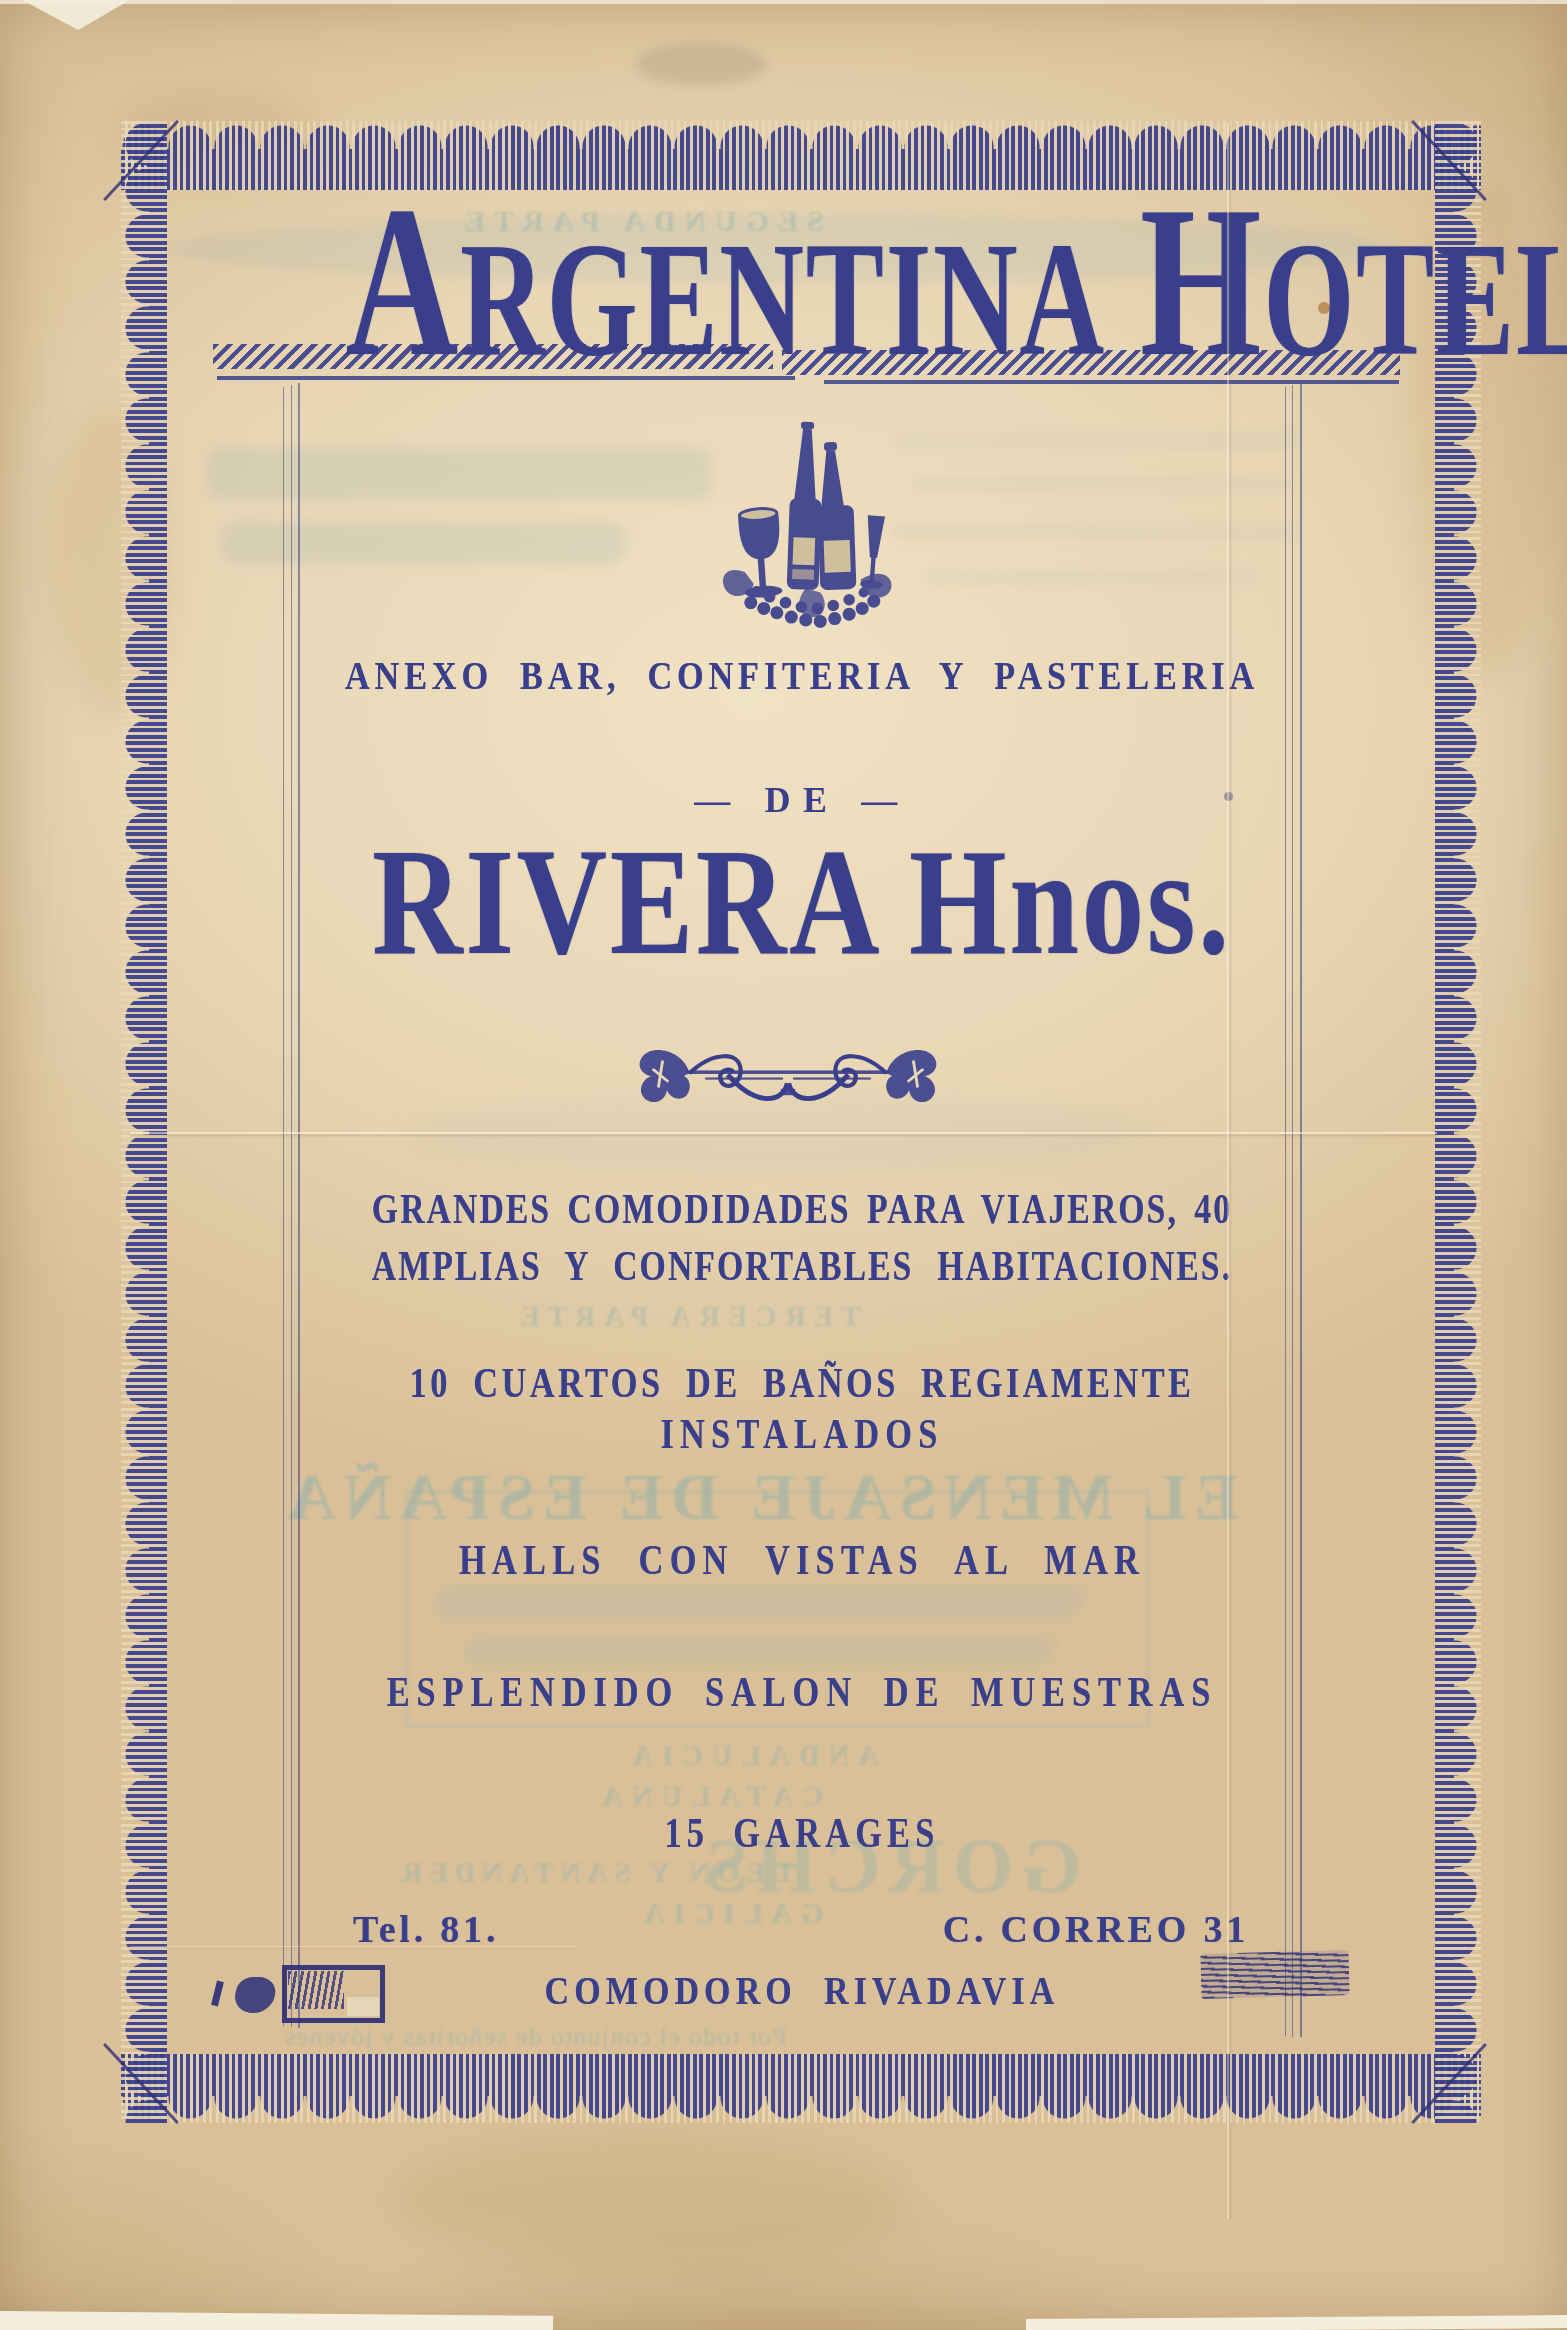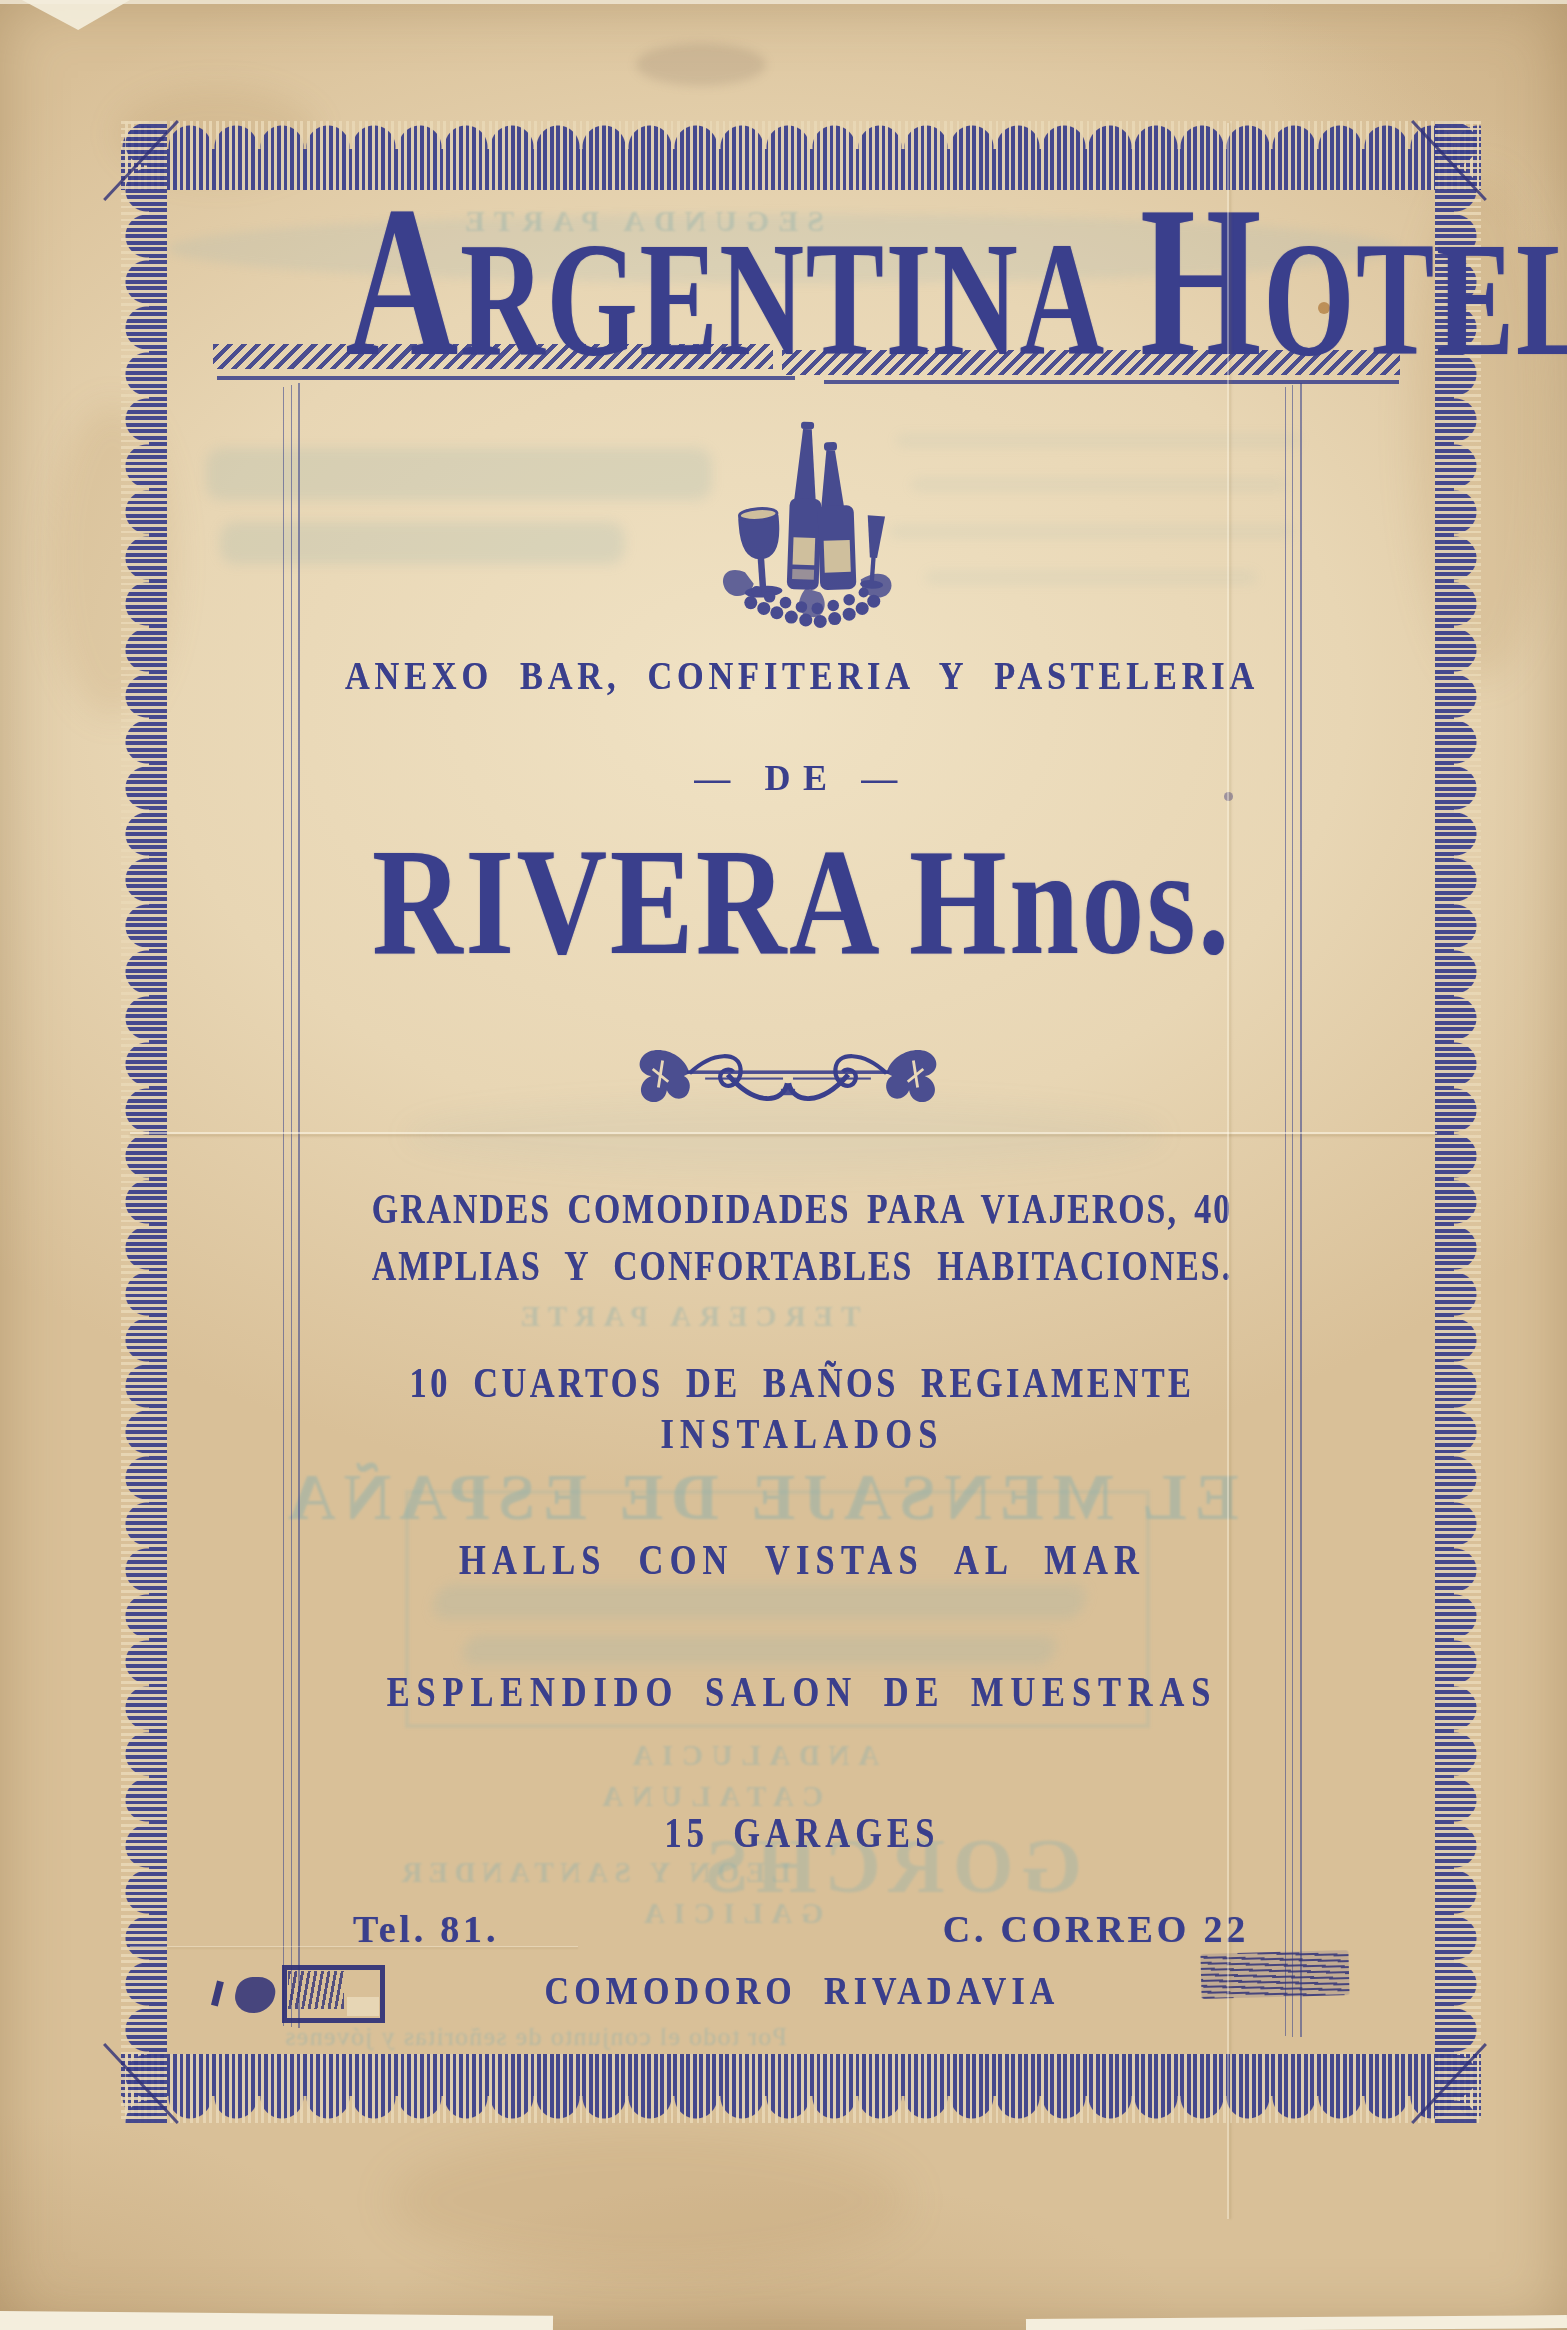--- a/index.html
+++ b/index.html
@@ -123,21 +123,21 @@
   .title .small{font-size:163px;}
   .hatch{position:absolute;height:24.6px;
     background:repeating-linear-gradient(135deg, var(--ink) 0 4.3px, rgba(0,0,0,0) 4.3px 10px);
     opacity:.9;}
   .hatch-l{left:213px;top:344px;width:560px;}
   .hatch-r{left:782px;top:350px;width:618px;}
   .hrule{position:absolute;height:3.6px;background:var(--ink);opacity:.85;}
   .hrule-l{left:217px;top:376px;width:578px;}
   .hrule-r{left:824px;top:380px;width:575px;}
   .subtitle{top:653px;font-size:39px;letter-spacing:.14em;word-spacing:.4em;}
-  .de-label{top:757px;font-size:36px;font-weight:700;letter-spacing:.35em;}
+  .de-label{top:779px;font-size:36px;font-weight:700;letter-spacing:.35em;}
   .owner{top:825px;font-size:153px;line-height:1;letter-spacing:.02em;
     transform:scaleX(.82);transform-origin:center;
     text-shadow:0 0 1.4px rgba(58,63,140,.5);}
   .rooms{left:267px;width:1070px;text-align:justify;text-align-last:justify;
     font-size:42px;line-height:58px;letter-spacing:.06em;
     transform:scaleX(.804);transform-origin:center;}
   .rooms-l1{top:1180px;}
   .rooms-l2{top:1237px;}
   .baths1{top:1358px;font-size:43px;letter-spacing:.1em;word-spacing:.3em;}
   .baths2{top:1409px;font-size:43px;letter-spacing:.18em;}
@@ -331,21 +331,21 @@
   <div class="c rooms rooms-l1 inkline" style="white-space:normal;">GRANDES COMODIDADES PARA VIAJEROS, 40</div>
   <div class="c rooms rooms-l2 inkline" style="white-space:normal;">AMPLIAS Y CONFORTABLES HABITACIONES.</div>
   <div class="c baths1 inkline cond">10 CUARTOS DE BAÑOS REGIAMENTE</div>
   <div class="c baths2 inkline cond">INSTALADOS</div>
   <div class="c halls inkline cond">HALLS CON VISTAS AL MAR</div>
   <div class="c salon inkline cond">ESPLENDIDO SALON DE MUESTRAS</div>
   <div class="c garages inkline cond">15 GARAGES</div>
 
   <div class="abs address">
     <span>Tel. 81.</span>
-    <span>C. CORREO 22</span>
+    <span>C. CORREO 31</span>
   </div>
   <div class="c city inkline cond85">COMODORO RIVADAVIA</div>
 
   <div class="abs stamp-left">
     <div class="tick"></div>
     <div class="blob"></div>
     <div class="frame"></div>
     <div class="scrib"></div>
     <div class="notch"></div>
   </div>

